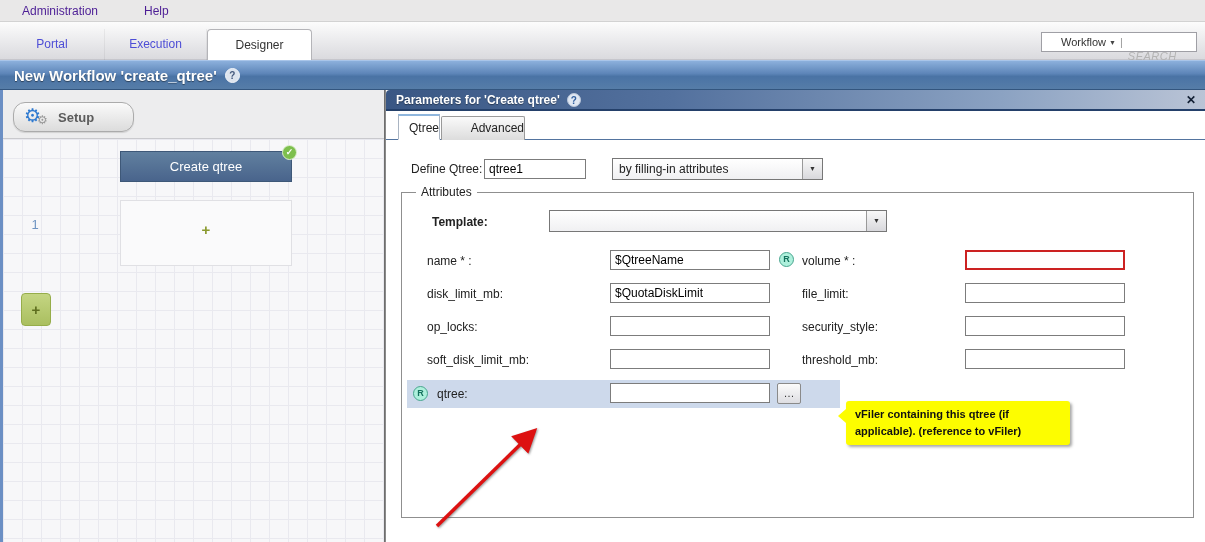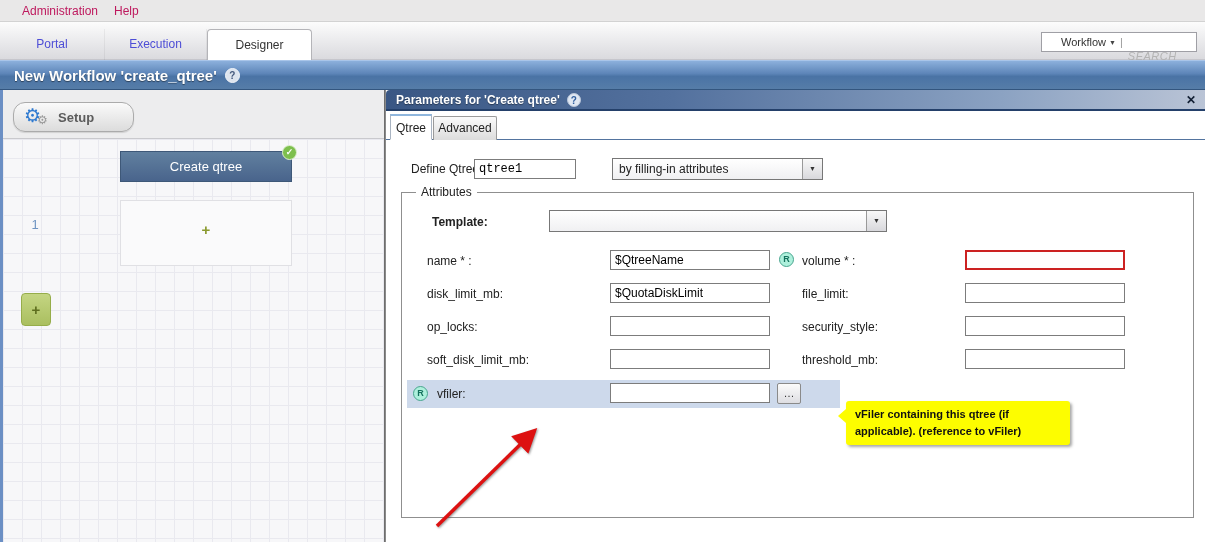--- a/index.html
+++ b/index.html
@@ -3,22 +3,22 @@
 <meta charset="utf-8">
 <style>
   * { margin:0; padding:0; box-sizing:border-box; }
   html,body { width:1205px; height:542px; overflow:hidden;
     font-family:"Liberation Sans", sans-serif; background:#fff; }
   .page { position:relative; width:1205px; height:542px; }
 
   
   .menubar { position:absolute; left:0; top:0; width:1205px; height:22px;
     background:#e9e8e8; border-bottom:1px solid #d2d2d2;
-    display:flex; align-items:center; gap:16px; padding-left:22px;
-    font-size:12px; color:#be185d; }
+    display:flex; align-items:center; gap:46px; padding-left:22px;
+    font-size:12px; color:#4c1d95; }
   .menubar span { cursor:default; }
 
   
   .tabstrip { position:absolute; left:0; top:22px; width:1205px; height:38px;
     background:linear-gradient(#fcfcfc,#dadade); border-bottom:1px solid #c6c6cc; }
   .toptab { position:absolute; top:7px; height:31px; line-height:31px;
     text-align:center; font-size:12px; }
   .toptab.link { color:#4d4dd6; border-right:1px solid rgba(0,0,0,.05); }
   .toptab.active { background:#fff; border:1px solid #b4b4b8; border-bottom:none;
     border-radius:4px 4px 0 0; color:#333; }
@@ -96,42 +96,42 @@
     text-shadow:0 1px 1px rgba(0,0,0,.4); }
   .dlg-help { display:inline-block; width:14px; height:14px; border-radius:50%;
     background:#dfe7f2; border:1px solid #b9c6da; color:#2f5e9e; font-size:10px;
     font-weight:bold; text-align:center; line-height:13px; margin-left:7px; }
   .dlg-close { position:absolute; right:10px; top:3px; color:#121f33; font-size:12px;
     font-weight:bold; cursor:pointer; }
 
   .dlg-tabs { position:absolute; left:0; top:23px; width:820px; height:27px;
     border-bottom:1px solid #53749f; }
   .dlg-tab { position:absolute; bottom:-1px; height:26px; line-height:24px;
-    font-size:12px; color:#222; text-align:center; cursor:pointer; }
+    font-size:12px; color:#222; text-align:right; cursor:pointer;margin-left:8px; }
   .dlg-tab.active { left:4px; width:42px; background:#fff;
     border:1px solid #a9b4c2; border-bottom:1px solid #fff;
     border-top:2px solid #8fb6dd; }
-  .dlg-tab.inactive { left:47px; width:64px; height:24px; line-height:22px;
+  .dlg-tab.inactive { left:47px; width:84px; height:24px; line-height:22px;
     background:linear-gradient(#fafafa,#dcdcdc); border:1px solid #9a9a9a;
     border-bottom:none; border-radius:2px 2px 0 0; }
 
   .fld-label { font-size:12px; color:#222; }
   .txt-input { height:20px; border:1px solid #7c7c7c; background:#fff;
     font-size:12px; font-family:"Liberation Sans",sans-serif; padding:0 4px; }
   .txt-input.invalid { border:2px solid #cc2222; }
   .combo { position:absolute; height:22px; border:1px solid #777;
     background:linear-gradient(#fff,#f0f0f2); cursor:pointer; }
   .combo .combo-text { position:absolute; left:6px; top:3px; font-size:12px; color:#222; }
   .combo .combo-btn { position:absolute; right:0; top:0; bottom:0; width:20px;
     background:linear-gradient(#f8f8f8,#d8d8dc); border-left:1px solid #999;
     text-align:center; line-height:20px; font-size:7px; color:#333; }
 
   .define-row { position:absolute; left:0; top:68px; width:820px; height:24px; }
   .define-label { position:absolute; left:25px; top:4px; }
-  .define-input { position:absolute; left:88px; top:1px; width:102px;font-family:Liberation Mono, monospace; }
+  .define-input { position:absolute; left:98px; top:1px; width:102px; }
   .define-combo { left:226px; top:0; width:211px; }
 
   .attr-fieldset { position:absolute; left:15px; top:102px; width:793px; height:326px;
     border:1px solid #8f8f8f; }
   .attr-legend { position:absolute; left:14px; top:-8px; background:#fff;
     padding:0 5px; font-size:12px; color:#222; }
   .template-label { position:absolute; left:30px; top:22px; font-weight:bold; }
   .template-combo { left:147px; top:17px; width:338px; }
 
   .form-label-left { position:absolute; left:25px; width:170px; }
@@ -259,21 +259,21 @@
       <span class="fld-label form-label-right" style="top:127px">security_style:</span>
       <input class="txt-input form-input-right" style="top: 123px;" value="">
 
       <span class="fld-label form-label-left" style="top:160px">soft_disk_limit_mb:</span>
       <input class="txt-input form-input-left" style="top: 156px;" value="">
       <span class="fld-label form-label-right" style="top:160px">threshold_mb:</span>
       <input class="txt-input form-input-right" style="top: 156px;" value="">
 
       <div class="vfiler-row">
         <span class="r-badge vfiler-badge">R</span>
-        <span class="fld-label vfiler-label">vfiler:</span>
+        <span class="fld-label vfiler-label">qtree:</span>
         <input class="txt-input vfiler-input" value="" style="">
         <div class="browse-btn">…</div>
       </div>
     </div>
 
     <div class="tooltip">
       <span class="tooltip-pointer"></span>
       <span>vFiler containing this qtree (if applicable). (reference to vFiler)</span>
     </div>
   </div>

